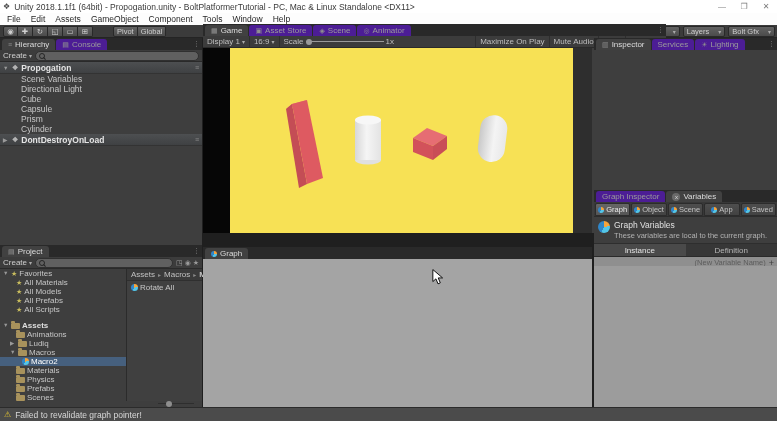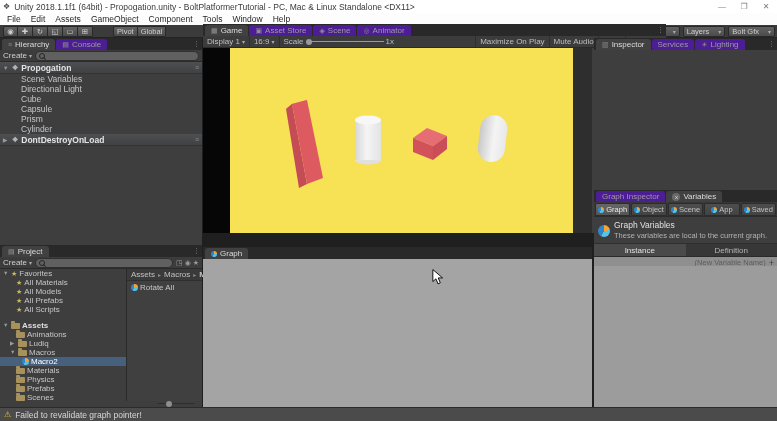--- a/index.html
+++ b/index.html
@@ -59,21 +59,21 @@
   .sliderknob{position:absolute;left:0;top:-2.5px;width:6px;height:6px;border-radius:50%;background:#9a9a9a;}
   .viewport{position:absolute;left:0;top:24px;width:389px;height:185px;background:#161616;}
   .lbar{position:absolute;left:0;top:0;width:27px;height:185px;background:#060606;}
   .yellow{position:absolute;left:27px;top:0;width:343px;height:185px;background:var(--game-background,#f7e155);}
   .rbar{position:absolute;left:370px;top:0;width:19px;height:185px;background:#2e2e2e;}
   
   .scopes{height:13px;background:#383838;border-bottom:1px solid #2c2c2c;display:flex;padding:1px 1px 0 1px;gap:1px;}
   .scope{flex:1;background:linear-gradient(#4e4e4e,#424242);border:1px solid #2c2c2c;border-radius:2px 2px 0 0;font-size:7.5px;color:#c3c3c3;display:flex;align-items:center;justify-content:center;gap:2px;}
   .scope.active{background:linear-gradient(#666,#555);color:#e8e8e8;}
   .scope .boltic{width:6px;height:6px;}
-  .varinfo{padding:3px 4px;display:flex;gap:4px;align-items:center;background:#3e3e3e;border-bottom:1px solid #2e2e2e;}
+  .varinfo{padding:3px 4px;display:flex;gap:4px;align-items:flex-start;background:#3e3e3e;border-bottom:1px solid #2e2e2e;}
   .varinfo .boltic{width:12px;height:12px;margin-top:1px;}
   .vtitle{font-size:8.5px;color:#e0e0e0;}
   .vsub{font-size:7.5px;color:#b2b2b2;margin-top:1px;}
   .idtabs{height:12px;display:flex;background:#373737;border-bottom:1px solid #2a2a2a;}
   .idtab{flex:1;font-size:8px;color:#b5b5b5;display:flex;align-items:center;justify-content:center;}
   .idtab.active{background:#4a4a4a;color:#e2e2e2;}
   .newvar{height:11px;background:#8f8f8f;border-bottom:1px solid #777;display:flex;align-items:center;justify-content:flex-end;gap:3px;padding:0 3px;font-size:7.5px;color:#5c5c5c;}
   .newvar .plus{color:#3f3f3f;font-size:9px;}
   .varbody{position:absolute;left:0;right:0;bottom:0;top:74px;background:#9c9c9c;}
   .vtabicon{width:8px;height:8px;border-radius:50%;background:#6a6a6a;color:#ddd;font-size:6px;line-height:8px;text-align:center;flex:none;}

